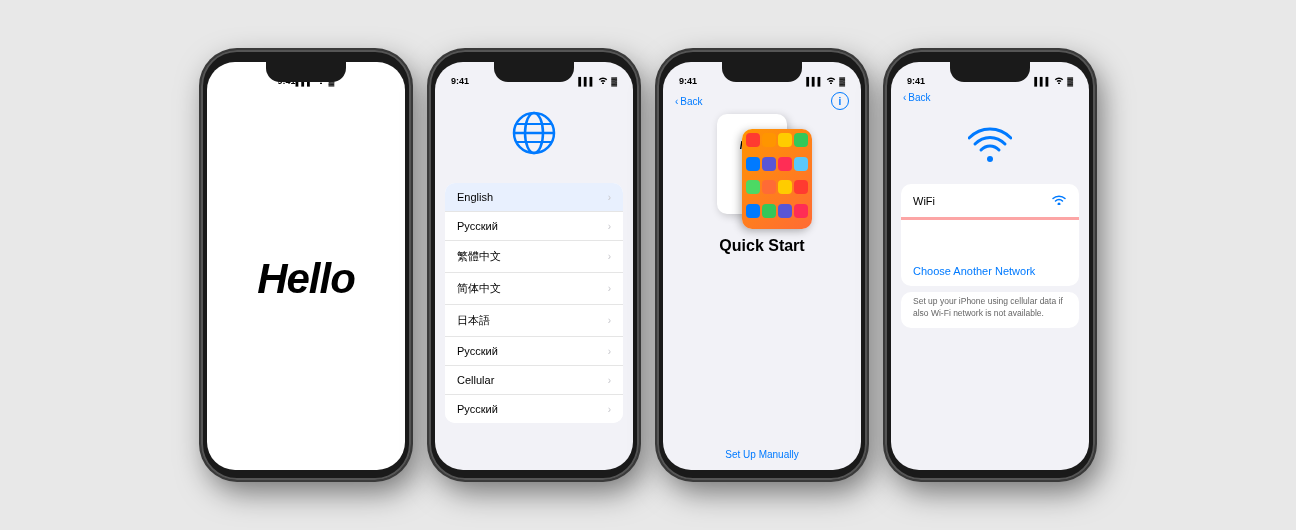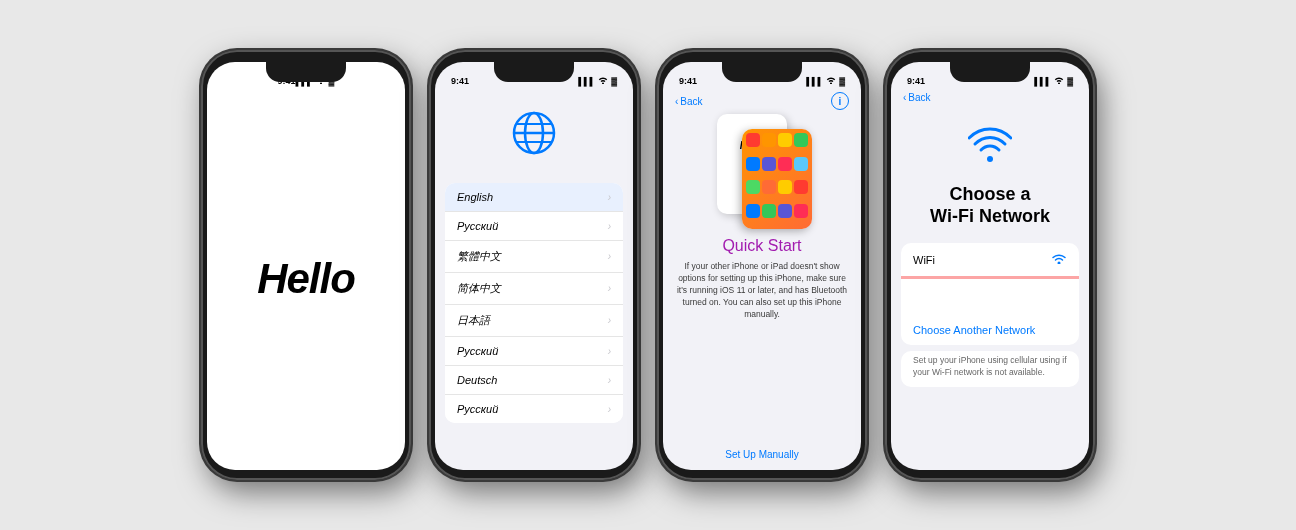--- a/index.html
+++ b/index.html
@@ -122,21 +122,20 @@
 
     .lang-item {
       display: flex;
       justify-content: space-between;
       align-items: center;
       padding: 8px 12px;
       font-size: 11px;
       border-bottom: 1px solid #e5e5e5;
       color: #000;
       background: #fff;
-      font-style: italic;
     }
 
     .lang-item:first-child {
       background: #e8f0fe;
     }
 
     .lang-item:last-child {
       border-bottom: none;
     }
 
@@ -226,22 +225,22 @@
       height: 100%;
     }
 
     .app-icon {
       border-radius: 4px;
       height: 14px;
     }
 
     .qs-title {
       font-size: 16px;
-      font-weight: 400;
-      color: #a21caf;
+      font-weight: 700;
+      color: #000000;
       text-align: left;
       margin-bottom: 6px;
     }
 
     .qs-text {
       font-size: 8.5px;
       color: #3a3a3a;
       text-align: center;
       line-height: 1.4;
       margin-bottom: 6px;
@@ -419,21 +418,21 @@
         </div>
         <div class="lang-item">
           <span>日本語</span>
           <span class="lang-chevron">›</span>
         </div>
         <div class="lang-item">
           <span>Русский</span>
           <span class="lang-chevron">›</span>
         </div>
         <div class="lang-item">
-          <span>Deutsch</span>
+          <span>Cellular</span>
           <span class="lang-chevron">›</span>
         </div>
         <div class="lang-item">
           <span>Русский</span>
           <span class="lang-chevron">›</span>
         </div>
       </div>
     </div>
   </div>
 
@@ -483,21 +482,20 @@
               <div class="app-icon" style="background:#FFCC00;"></div>
               <div class="app-icon" style="background:#FF3B30;"></div>
               <div class="app-icon" style="background:#007AFF;"></div>
               <div class="app-icon" style="background:#34C759;"></div>
               <div class="app-icon" style="background:#5856D6;"></div>
               <div class="app-icon" style="background:#FF2D55;"></div>
             </div>
           </div>
         </div>
         <div class="qs-title">Quick Start</div>
-        <div class="qs-text">If your other iPhone or iPad doesn't show options for setting up this iPhone, make sure it's running iOS 11 or later, and has Bluetooth turned on. You can also set up this iPhone manually.</div>
         <div style="flex:1"></div>
         <div class="setup-manually-btn">Set Up Manually</div>
       </div>
     </div>
   </div>
 
   <div class="phone phone4">
     <div class="phone-screen">
       <div class="notch"></div>
       <div class="status-bar">
@@ -520,37 +518,34 @@
         <div style="width:18px;"></div>
       </div>
       <div class="wifi-icon-large">
         <svg class="wifi-svg" viewBox="0 0 44 44" fill="none">
           <circle cx="22" cy="36" r="3" fill="#007AFF"></circle>
           <path d="M13 27c2.5-2.5 5.8-4 9-4s6.5 1.5 9 4" stroke="#007AFF" stroke-width="3" stroke-linecap="round" fill="none"></path>
           <path d="M7 21c4-4 9.5-6.5 15-6.5s11 2.5 15 6.5" stroke="#007AFF" stroke-width="3" stroke-linecap="round" fill="none"></path>
           <path d="M1 15C6.5 9.5 14 6 22 6s15.5 3.5 21 9" stroke="#007AFF" stroke-width="3" stroke-linecap="round" fill="none"></path>
         </svg>
       </div>
-      <div class="wifi-title">
-        <span>Choose a<br>Wi-Fi Network</span>
-      </div>
       <div class="wifi-card">
         <div class="wifi-item">
           <span>WiFi</span>
           <span class="wifi-signal">
             <svg width="16" height="12" viewBox="0 0 16 12" fill="none">
               <circle cx="8" cy="11" r="1.5" fill="#007AFF"></circle>
               <path d="M4.5 8c.9-.9 2.1-1.5 3.5-1.5s2.6.6 3.5 1.5" stroke="#007AFF" stroke-width="1.5" stroke-linecap="round"></path>
               <path d="M2 5.5C3.4 4.1 5.6 3.2 8 3.2s4.6.9 6 2.3" stroke="#007AFF" stroke-width="1.5" stroke-linecap="round"></path>
             </svg>
           </span>
         </div>
         <div class="wifi-item" style="border-bottom:none;">
           <span class="choose-another" style="padding:0;">Choose Another Network</span>
         </div>
       </div>
       <div class="cellular-card">
-        <div class="cellular-desc">Set up your iPhone using cellular using if your Wi-Fi network is not available.</div>
+        <div class="cellular-desc">Set up your iPhone using cellular data if also Wi-Fi network is not available.</div>
       </div>
     </div>
   </div>
 
 </div>
 
 </body></html>

